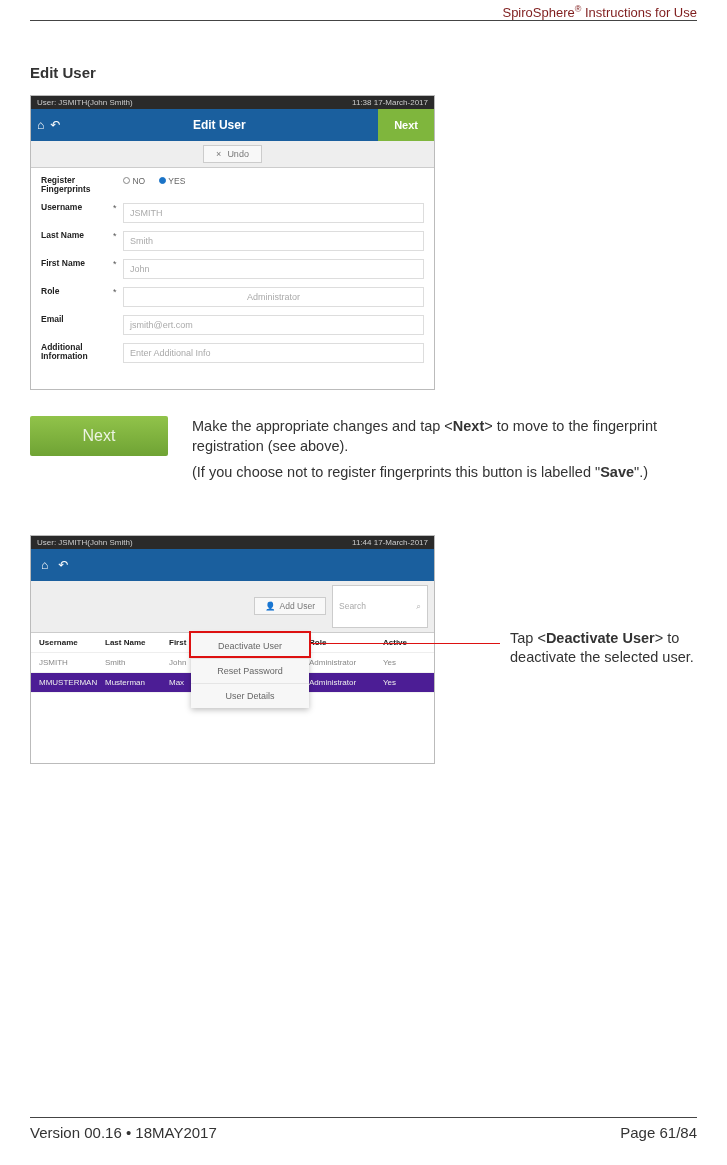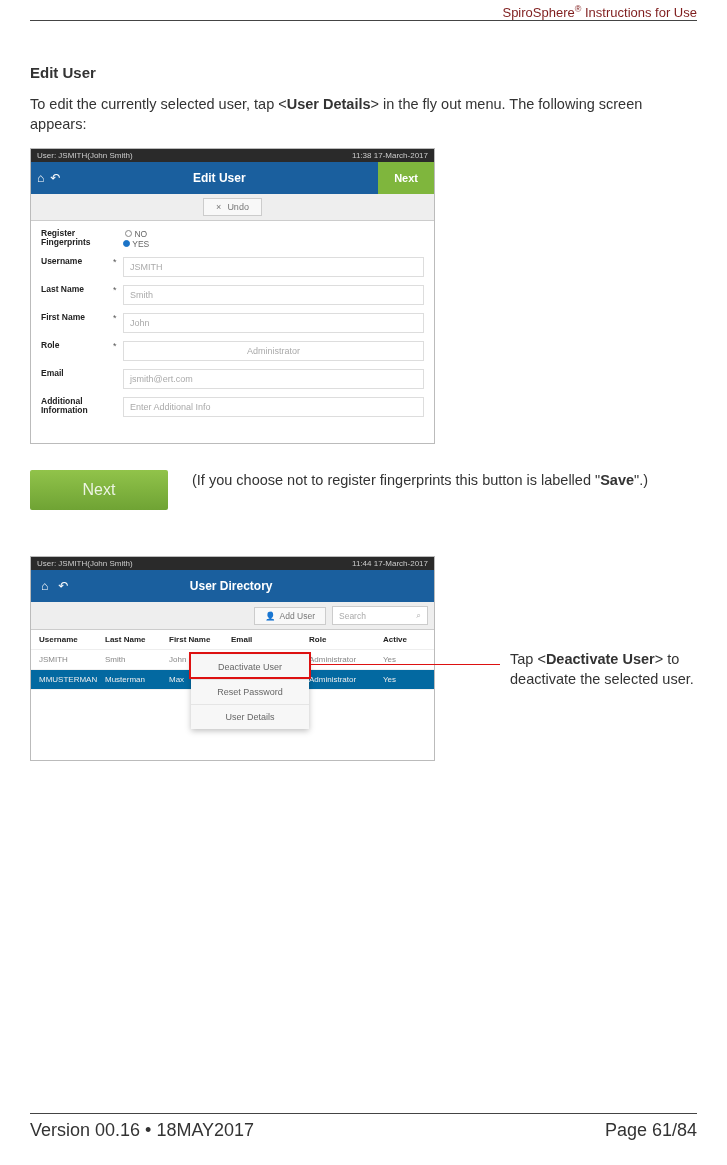--- a/index.html
+++ b/index.html
@@ -119,21 +119,21 @@
   .ss-input {
     flex: 1;
     border: 1px solid #ddd;
     padding: 4px 6px;
     font-size: 9px;
     color: #aaa;
     background: #fff;
     height: 20px;
   }
   .ss-input.center { text-align: center; }
-  .ss-radios { display: flex; font-size: 8.5px; color: #666; align-items: center; flex-direction: column; }
+  .ss-radios { display: flex; gap: 14px; font-size: 8.5px; color: #666; align-items: center; }
   .radio-dot { width: 7px; height: 7px; border-radius: 50%; border: 1px solid #888; display: inline-block; }
   .radio-dot.sel { background: #1a73c7; border-color: #1a73c7; }
 
   
   .next-row { display: flex; gap: 24px; margin-bottom: 46px; align-items: flex-start; }
   .next-btn-big {
     width: 138px; height: 40px;
     background: linear-gradient(#91c34a, #6fa334);
     color: rgba(255,255,255,0.85);
     display: flex; align-items: center; justify-content: center;
@@ -165,34 +165,34 @@
     border: 1px solid #ccc;
     background: #f8f8f8;
     padding: 3px 10px;
     font-size: 8.5px;
     color: #777;
     display: flex; align-items: center; gap: 4px;
   }
   .ud-search {
     border: 1px solid #ccc;
     background: #fff;
-    padding: 3px 6px;
+    padding: 15px 6px;
     font-size: 8.5px;
     color: #aaa;
     width: 96px;
     display: flex; justify-content: space-between; align-items: center;
   }
   .ud-head, .ud-row {
     display: flex;
     padding: 5px 8px;
     font-size: 8px;
   }
   .ud-head { font-weight: bold; color: #222; border-bottom: 1px solid #eee; }
   .ud-row { color: #888; border-bottom: 1px solid #f2f2f2; }
-  .ud-row.sel { background: #0369a1; color: #eee; }
+  .ud-row.sel { background: #4c1d95; color: #eee; }
   .c1{width:66px}.c2{width:64px}.c3{width:62px}.c4{width:78px}.c5{width:74px}.c6{width:40px}
   .ud-menu {
     position: absolute;
     left: 160px;
     top: 98px;
     width: 118px;
     background: #f7f7f7;
     box-shadow: 0 2px 6px rgba(0,0,0,0.25);
   }
   .ud-menu-item {
@@ -231,41 +231,38 @@
   }
 
   
   .footer {
     position: absolute;
     left: 30px; right: 30px; bottom: 24px;
     border-top: 1px solid #444;
     padding-top: 6px;
     display: flex;
     justify-content: space-between;
-    font-size: 18px;
+    font-size: 15px;
     color: #333;
   }
 
   .home-icon, .back-icon { color: #fff; font-size: 12px; }
 </style>
 </head>
 <body>
 
 <div class="page">
   <div class="top-rule"></div>
   <div class="doc-title">
     <span>SpiroSphere</span><sup>®</sup><span> Instructions for Use</span>
   </div>
 
   <div class="content">
 
     <h3 class="section-heading">Edit User</h3>
-    <p class="body-text">
-      <span>To edit the currently selected user, tap &lt;</span><span class="bold">User Details</span><span>&gt; in the fly out menu. The following screen appears:</span>
-    </p>
 
     <div class="screenshot">
       <div class="ss-statusbar">
         <span>User: JSMITH(John Smith)</span>
         <span>11:38 17-March-2017</span>
       </div>
       <div class="ss-titlebar">
         <div class="icons">
           <span class="home-icon">⌂</span>
           <span class="back-icon">↶</span>
@@ -322,38 +319,40 @@
         </div>
       </div>
     </div>
 
     <div class="next-row">
       <div class="next-btn-big">
         <span>Next</span>
       </div>
       <div class="next-text">
         <p>
+          <span>Make the appropriate changes and tap &lt;</span><span class="bold">Next</span><span>&gt; to move to the fingerprint registration (see above).</span>
+        </p>
+        <p>
           <span>(If you choose not to register fingerprints this button is labelled "</span><span class="bold">Save</span><span>".)</span>
         </p>
       </div>
     </div>
 
 
     <div class="callout-wrap">
       <div class="screenshot2">
         <div class="ss-statusbar">
           <span>User: JSMITH(John Smith)</span>
           <span>11:44 17-March-2017</span>
         </div>
         <div class="ss-titlebar">
           <div class="ud-icons">
             <span class="home-icon">⌂</span>
             <span class="back-icon">↶</span>
           </div>
-          <div class="title">User Directory</div>
           <div style="width:40px"></div>
         </div>
         <div class="ud-toolbar">
           <div class="ud-add">
             <span>👤</span>
             <span>Add User</span>
           </div>
           <div class="ud-search">
             <span>Search</span>
             <span>⌕</span>

